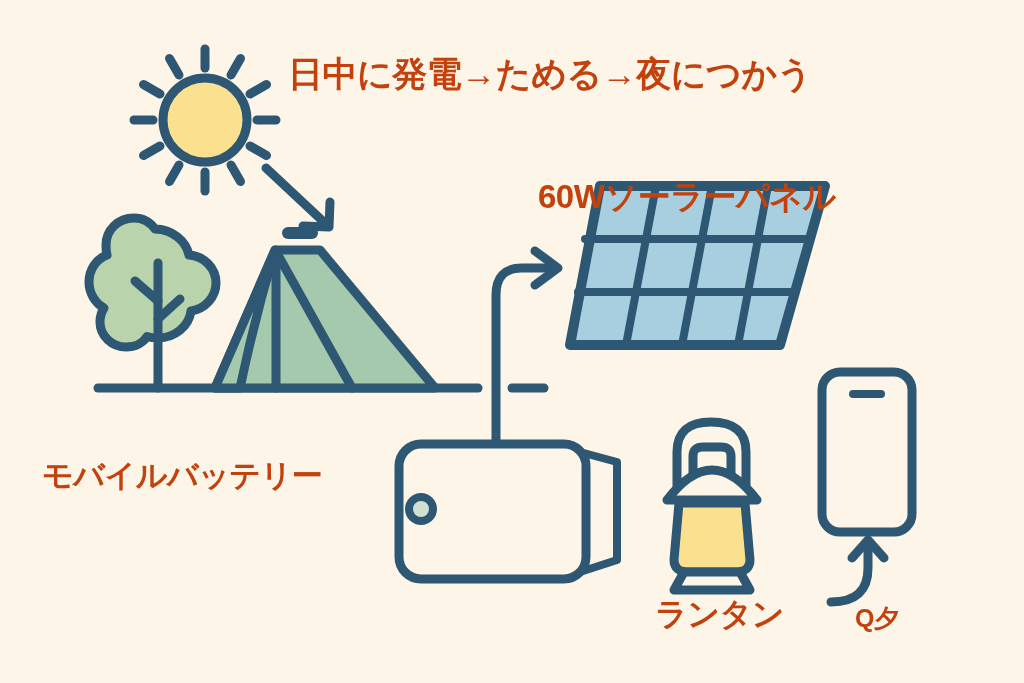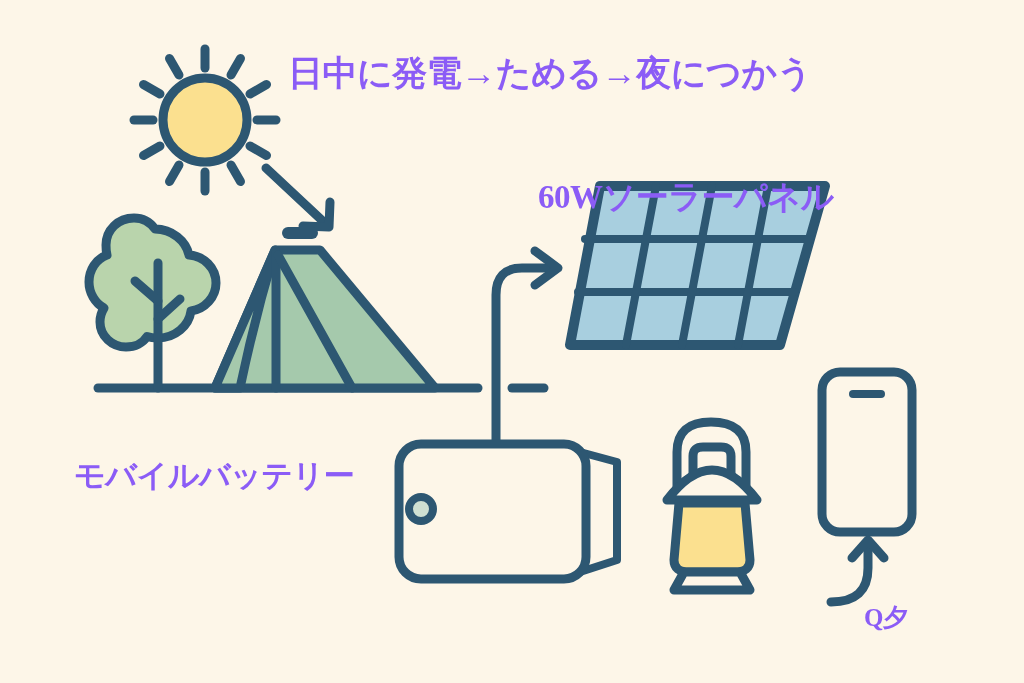--- a/index.html
+++ b/index.html
@@ -18,57 +18,55 @@
   }
   #stage svg {
     position: absolute;
     top: 0;
     left: 0;
     width: 1024px;
     height: 683px;
   }
   .lbl {
     position: absolute;
-    color: #8b5cf6;
-    font-family: Liberation Serif, serif;
+    color: #c2410c;
+    font-family: Liberation Sans, sans-serif;
     font-weight: 700;
     white-space: nowrap;
     line-height: 1.12;
     letter-spacing: -0.5px;
   }
   #title-text {
     left: 288px;
     top: 54px;
     font-size: 35px;
   }
   #panel-label {
     left: 538px;
     top: 131px;
     font-size: 33px;
     margin-top: 48px;
   }
   #battery-label-wrap {
     left: 42px;
     top: 459px;
     font-size: 31px;
-    margin-left: 32px;
   }
   #battery-label-wrap .line2 {
     letter-spacing: -1px;
   }
   #lantern-label {
     left: 655px;
     top: 597px;
     font-size: 32px;
   }
   #phone-label {
     left: 855px;
     top: 604px;
     font-size: 25px;
-    margin-left: 9px;
   }
 </style>
 </head>
 <body>
 
 <div id="stage">
 
   <svg viewBox="0 0 1024 683" xmlns="http://www.w3.org/2000/svg">
 
     <g>
@@ -191,16 +189,17 @@
   </svg>
 
   <div class="lbl" id="title-text">日中に発電→ためる→夜につかう</div>
 
   <div class="lbl" id="panel-label">60Wソーラーパネル</div>
 
   <div class="lbl" id="battery-label-wrap">
     <div class="line1">モバイルバッテリー</div>
   </div>
 
+  <div class="lbl" id="lantern-label">ランタン</div>
 
   <div class="lbl" id="phone-label">Q夕</div>
 
 </div>
 
 </body></html>

